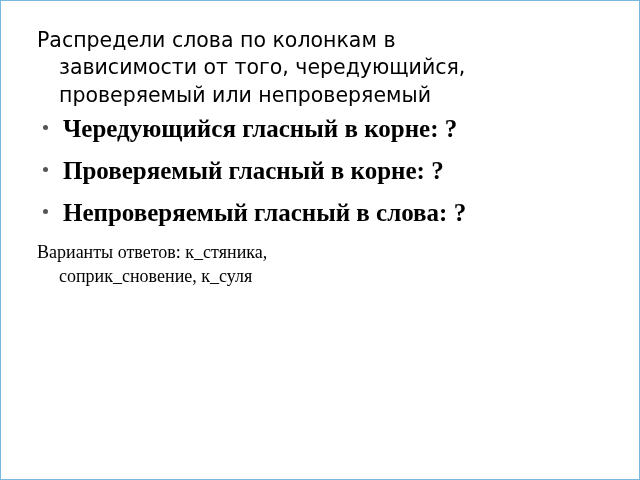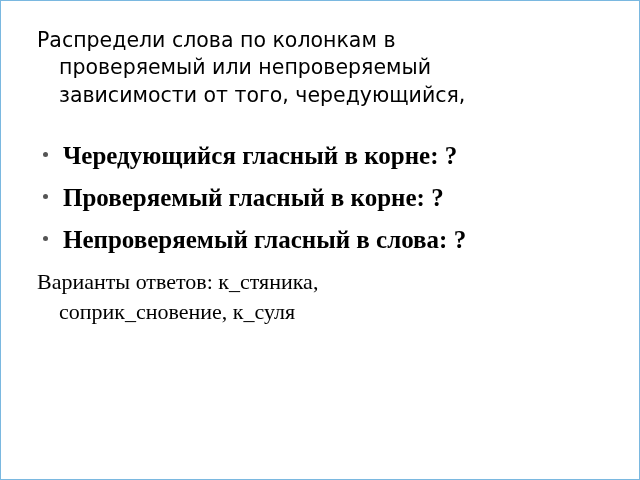--- a/index.html
+++ b/index.html
@@ -20,21 +20,21 @@
     border: 1px solid #7ab8e0;
     padding: 26px 30px 0 36px;
     position: relative;
     overflow: hidden;
   }
   .intro {
     font-family: "DejaVu Sans", sans-serif;
     font-size: 20.5px;
     line-height: 1.33;
     color: #000000;
-    margin: 0 0 31px 0;
+    margin: 0 0 4px 0;
     padding-left: 0;
     text-indent: 0;
   }
   .intro .cont {
     display: block;
     padding-left: 22px;
   }
   .bullets {
     margin: 0 0 8px 0;
     padding: 0;
@@ -55,39 +55,39 @@
     left: 6px;
     top: 0.48em;
     width: 5px;
     height: 5px;
     background: #555555;
     border-radius: 50%;
     display: block;
   }
   .answers {
     font-family: "Liberation Serif", serif;
-    font-size: 22px;
+    font-size: 18px;
     line-height: 1.38;
     color: #000000;
     margin: 0 0 0 0;
   }
   .answers .cont {
     display: block;
     padding-left: 22px;
   }
 </style>
 </head>
 <body>
 
 <div class="slide">
 
   <p class="intro">
     <span>Распредели слова по колонкам в</span>
+    <span class="cont">зависимости от того, чередующийся,</span>
     <span class="cont">проверяемый или непроверяемый</span>
-    <span class="cont">зависимости от того, чередующийся,</span>
   </p>
 
   <ul class="bullets">
     <li class="bullet-item">
       <span class="dot"></span>
       <span>Чередующийся гласный в корне: ?</span>
     </li>
     <li class="bullet-item">
       <span class="dot"></span>
       <span>Проверяемый гласный в корне: ?</span>

